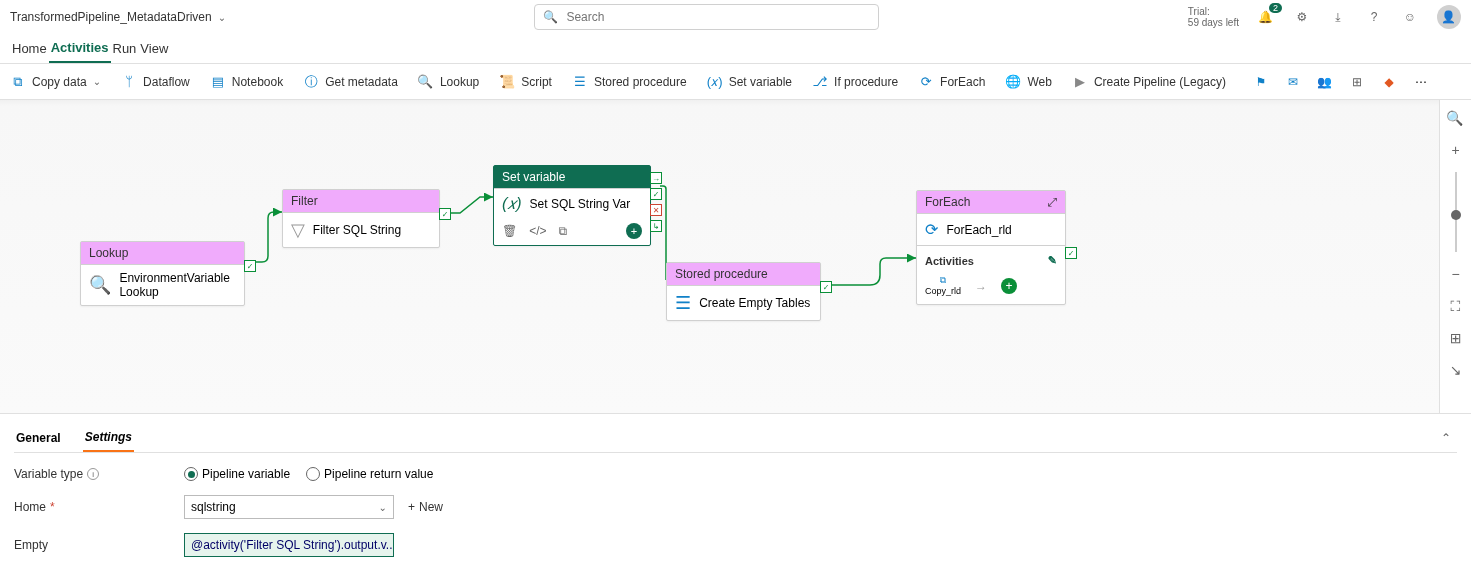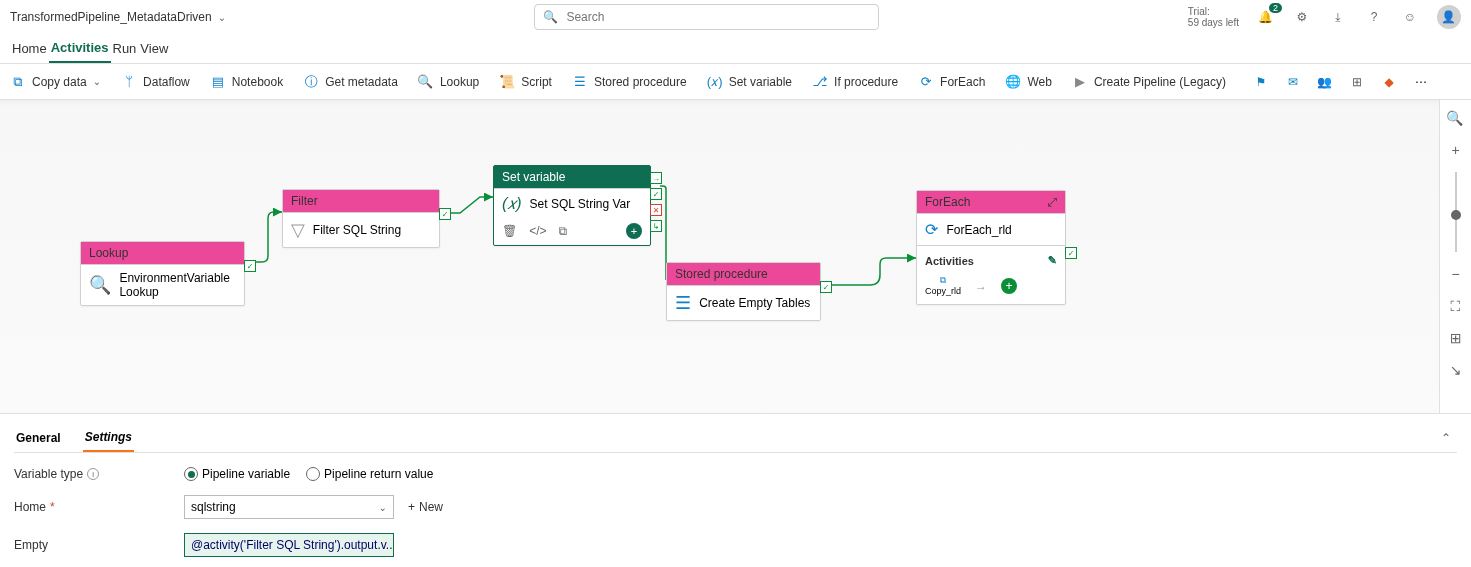--- a/index.html
+++ b/index.html
@@ -28,21 +28,21 @@
 .toolbar { height: 36px; display: flex; align-items: center; padding: 0 10px; gap: 20px; border-bottom: 1px solid #e0e0e0; font-size: 12px; background: #fff; }
 .tool-item { display: flex; align-items: center; gap: 6px; cursor: pointer; color: #333; }
 .tool-icon { width: 16px; height: 16px; display: flex; align-items: center; justify-content: center; font-size: 13px; }
 .toolbar-end { display: flex; align-items: center; gap: 14px; margin-left: 6px; }
 
 
 .canvas { height: 314px; position: relative; background: linear-gradient(to bottom, #f0f0f0 0, #f7f7f7 6px, #fafafa 100%); overflow: hidden; border-bottom: 1px solid #e0e0e0; }
 .canvas svg.connectors { position: absolute; top: 0; left: 0; width: 100%; height: 100%; pointer-events: none; }
 
 .node { position: absolute; background: #fff; border: 1px solid #d0d0d0; border-radius: 2px; font-size: 12px; box-shadow: 0 1px 2px rgba(0,0,0,.05); }
-.node .hdr { background: #ec4899; color: #333; padding: 4px 8px; font-size: 12px; border-bottom: 1px solid #d0d0d0; }
+.node .hdr { background: #f0abfc; color: #333; padding: 4px 8px; font-size: 12px; border-bottom: 1px solid #d0d0d0; }
 .node .hdr.sel { background: #0f6d52; color: #fff; }
 .node .body { padding: 6px 8px; display: flex; align-items: center; gap: 8px; }
 .node .activity-name { font-size: 12px; }
 
 .node-lookup { left: 80px; top: 141px; width: 165px; }
 .node-filter { left: 282px; top: 89px; width: 158px; }
 .node-setvar { left: 493px; top: 65px; width: 158px; }
 .node-sp { left: 666px; top: 162px; width: 155px; }
 .node-foreach { left: 916px; top: 90px; width: 150px; }
 

